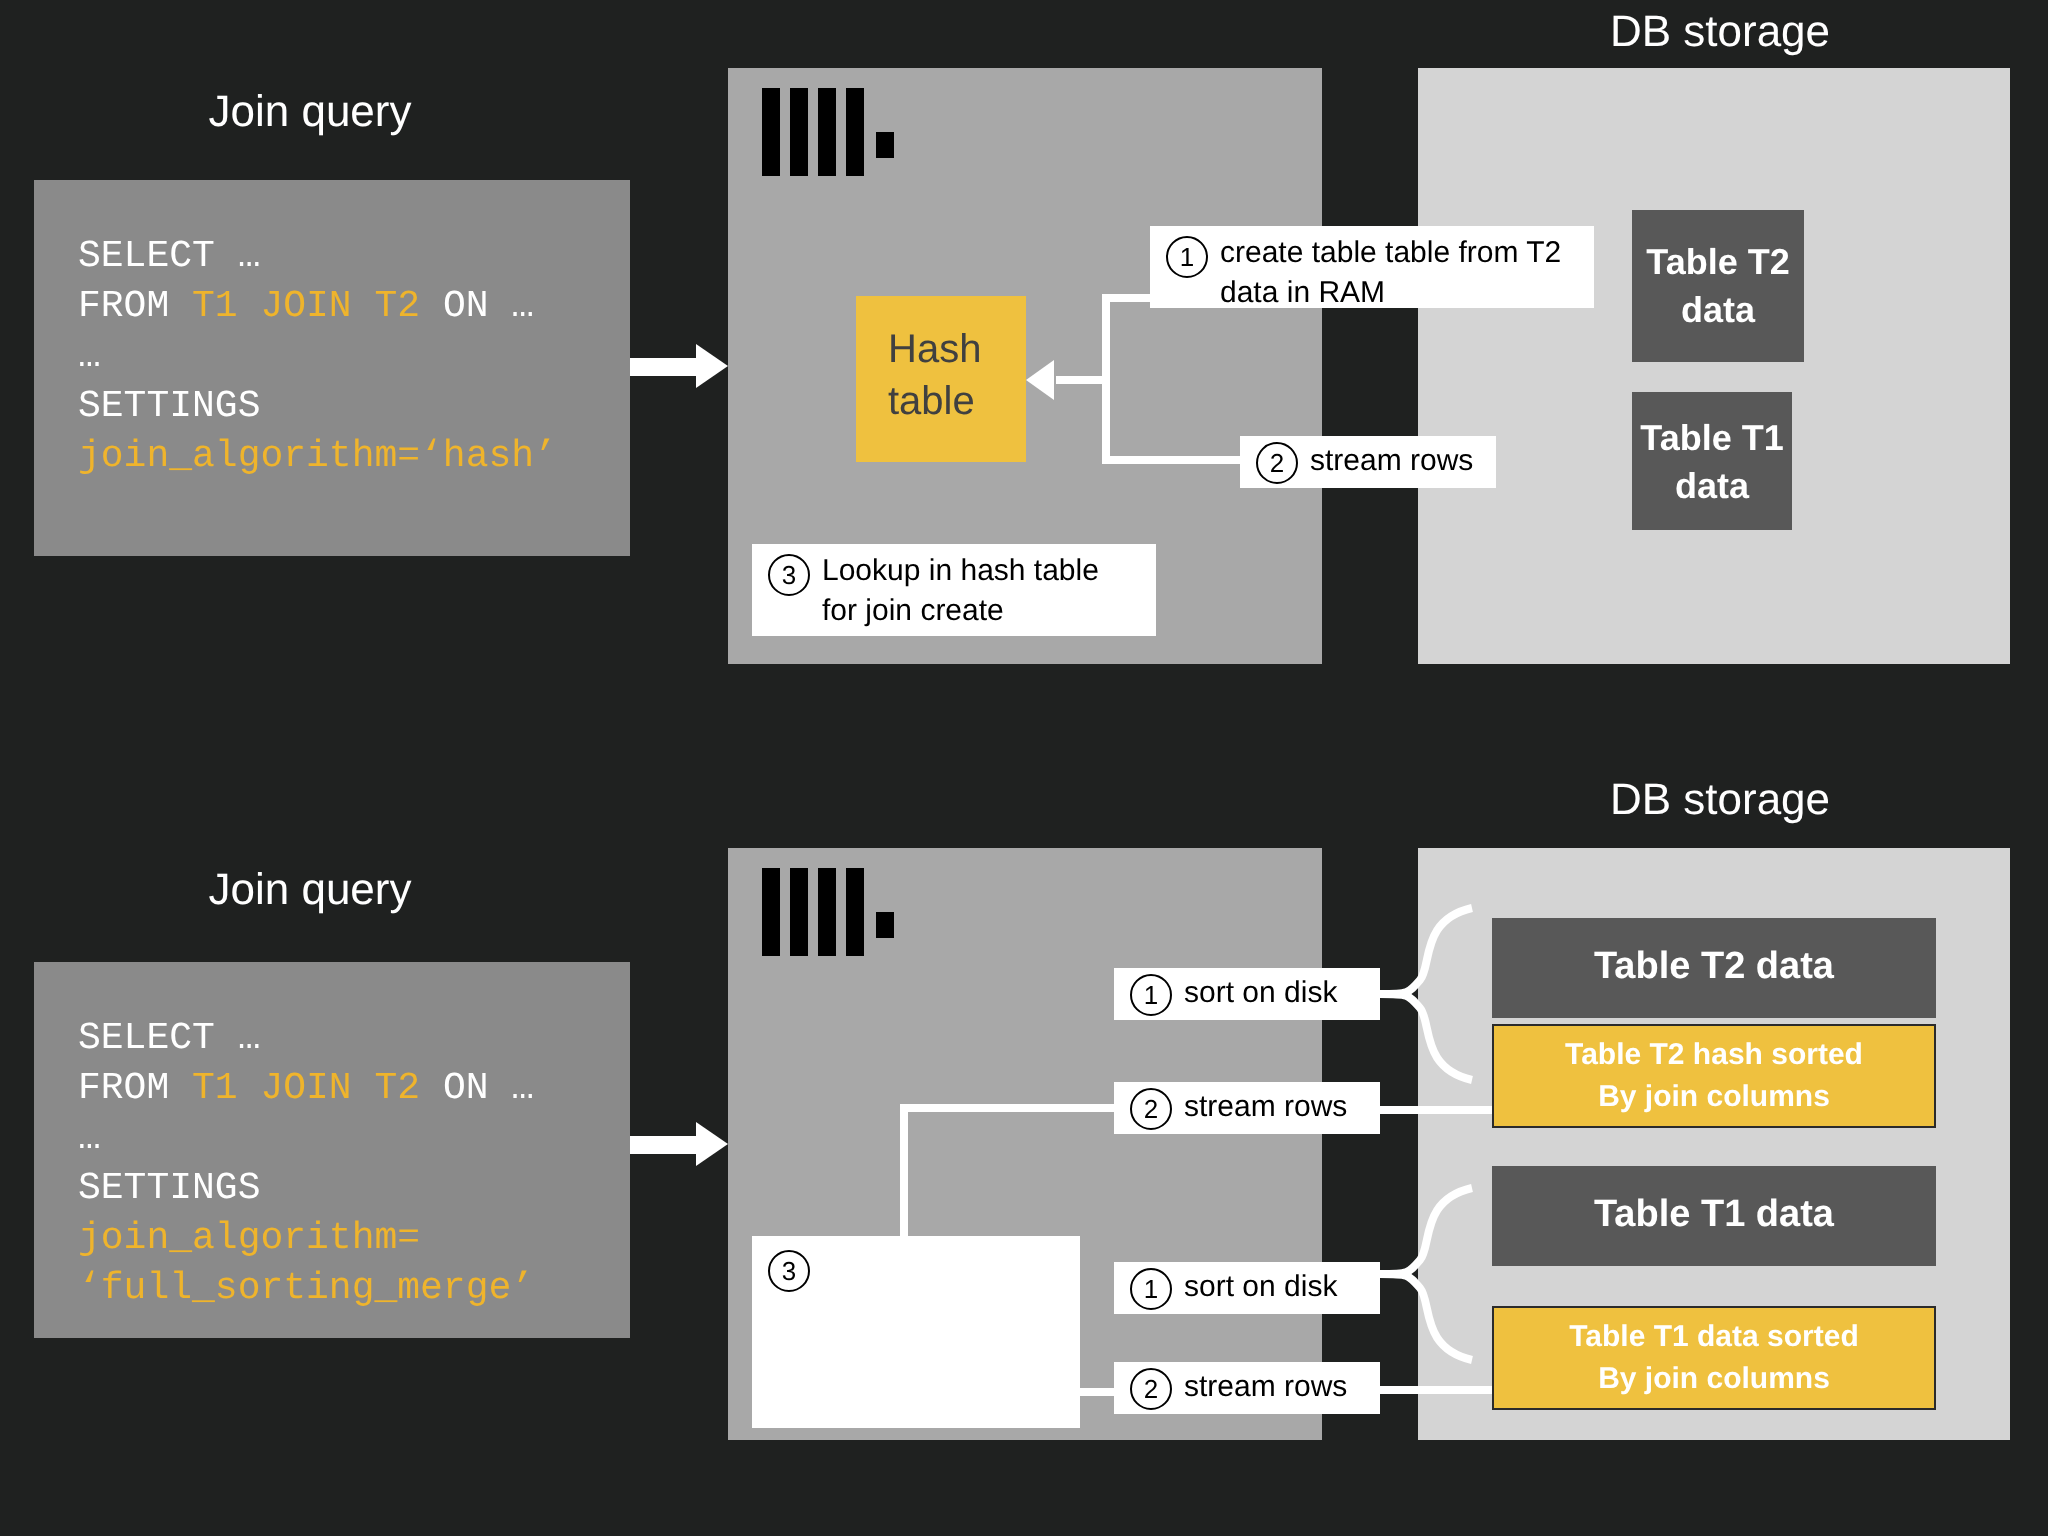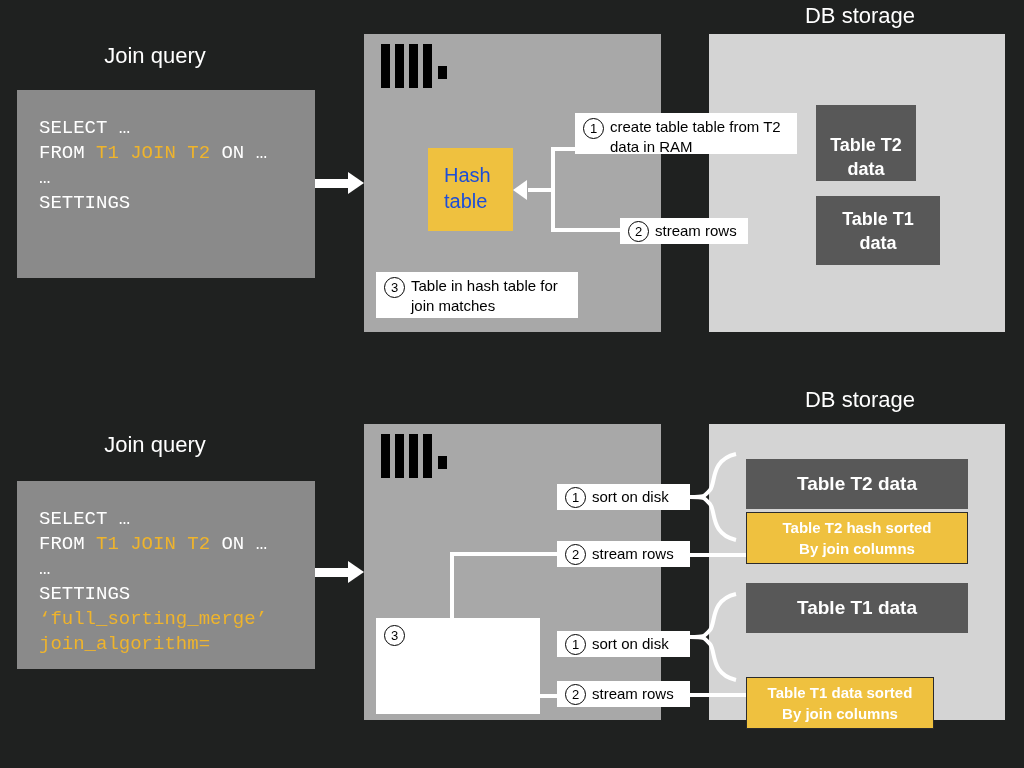--- a/index.html
+++ b/index.html
@@ -44,21 +44,21 @@
   .server-panel{background:#a8a8a8;}
   .storage-panel{background:#d4d4d4;}
 
   
   .ch-logo .bar{position:absolute;background:#000000;width:9px;}
   .ch-logo .dot{position:absolute;background:#000000;width:9px;height:13px;}
 
   
   .hash-box{
     background:#efc13f;
-    color:#1d4ed8;
+    color:#404040;
     font-size:20px;
     line-height:26px;
     padding:14px 0 0 16px;
   }
 
   
   .data-box{
     background:#585858;color:#ffffff;
     font-weight:bold;
     display:flex;align-items:center;justify-content:center;
@@ -111,20 +111,21 @@
   <div class="abs heading" style="left:745px;top:3px;width:230px;">DB storage</div>
 
   <div class="abs query-box" style="left:17px;top:90px;width:298px;height:188px;">
     <div class="query-text">
       <div><span class="kw">SELECT …</span></div>
       <div>
         <span class="kw">FROM </span><span class="accent">T1 JOIN T2</span><span class="kw"> ON …</span>
       </div>
       <div class="ellipsis-line"><span class="kw">…</span></div>
       <div><span class="kw">SETTINGS</span></div>
+      <div><span class="accent">join_algorithm=‘hash’</span></div>
     </div>
   </div>
 
   <div class="abs arrow-shaft" style="left:315px;top:179px;width:36px;"></div>
   <div class="abs arrow-head" style="left:348px;top:172px;"></div>
 
   <div class="abs server-panel" style="left:364px;top:34px;width:297px;height:298px;"></div>
 
   <div class="abs ch-logo" style="left:381px;top:44px;width:70px;height:44px;">
     <div class="bar" style="left:0px;top:0px;height:44px;"></div>
@@ -147,62 +148,62 @@
 
   <div class="abs wline hline" style="left:528px;top:188px;width:25px;"></div>
   <div class="abs small-arrow-left" style="left:513px;top:180px;"></div>
 
   <div class="abs wline hline" style="left:790px;top:141px;width:30px;"></div>
 
   <div class="abs wline hline" style="left:745px;top:228px;width:78px;"></div>
 
   <div class="abs storage-panel" style="left:709px;top:34px;width:296px;height:298px;"></div>
 
-  <div class="abs data-box" style="left:816px;top:105px;width:100px;height:76px;font-size:18px;align-items:flex-end;">
+  <div class="abs data-box" style="left:816px;top:105px;width:86px;height:76px;font-size:18px;">
     <div>
       <div>Table T2</div>
       <div>data</div>
     </div>
   </div>
-  <div class="abs data-box" style="left:816px;top:196px;width:124px;height:69px;font-size:18px;">
+  <div class="abs data-box" style="left:816px;top:196px;width:80px;height:69px;font-size:18px;">
     <div>
       <div>Table T1</div>
       <div>data</div>
     </div>
   </div>
 
   <div class="abs callout top-align" style="left:575px;top:113px;width:222px;height:41px;">
     <span class="num">1</span>
     <span class="txt">create table table from T2 data in RAM</span>
   </div>
 
   <div class="abs callout" style="left:620px;top:218px;width:128px;height:26px;">
     <span class="num">2</span>
     <span class="txt">stream rows</span>
   </div>
 
   <div class="abs callout top-align" style="left:376px;top:272px;width:202px;height:46px;">
     <span class="num">3</span>
-    <span class="txt">Table in hash table for join matches</span>
+    <span class="txt">Lookup in hash table for join create</span>
   </div>
 
   <div class="abs heading" style="left:30px;top:432px;width:250px;">Join query</div>
 
   <div class="abs heading" style="left:745px;top:387px;width:230px;">DB storage</div>
 
   <div class="abs query-box" style="left:17px;top:481px;width:298px;height:188px;">
     <div class="query-text">
       <div><span class="kw">SELECT …</span></div>
       <div>
         <span class="kw">FROM </span><span class="accent">T1 JOIN T2</span><span class="kw"> ON …</span>
       </div>
       <div class="ellipsis-line"><span class="kw">…</span></div>
       <div><span class="kw">SETTINGS</span></div>
+      <div><span class="accent">join_algorithm=</span></div>
       <div><span class="accent">‘full_sorting_merge’</span></div>
-      <div><span class="accent">join_algorithm=</span></div>
     </div>
   </div>
 
   <div class="abs arrow-shaft" style="left:315px;top:568px;width:36px;"></div>
   <div class="abs arrow-head" style="left:348px;top:561px;"></div>
 
   <div class="abs server-panel" style="left:364px;top:424px;width:297px;height:296px;"></div>
 
   <div class="abs ch-logo" style="left:381px;top:434px;width:70px;height:44px;">
     <div class="bar" style="left:0px;top:0px;height:44px;"></div>
@@ -239,21 +240,21 @@
     <div>
       <div>Table T2 hash sorted</div>
       <div>By join columns</div>
     </div>
   </div>
 
   <div class="abs data-box" style="left:746px;top:583px;width:222px;height:50px;font-size:19px;">
     <span>Table T1 data</span>
   </div>
 
-  <div class="abs sorted-box" style="left:746px;top:653px;width:188px;height:52px;margin-top:24px;">
+  <div class="abs sorted-box" style="left:746px;top:653px;width:222px;height:52px;">
     <div>
       <div>Table T1 data sorted</div>
       <div>By join columns</div>
     </div>
   </div>
 
   <div class="abs callout" style="left:557px;top:484px;width:133px;height:26px;">
     <span class="num">1</span>
     <span class="txt">sort on disk</span>
   </div>

